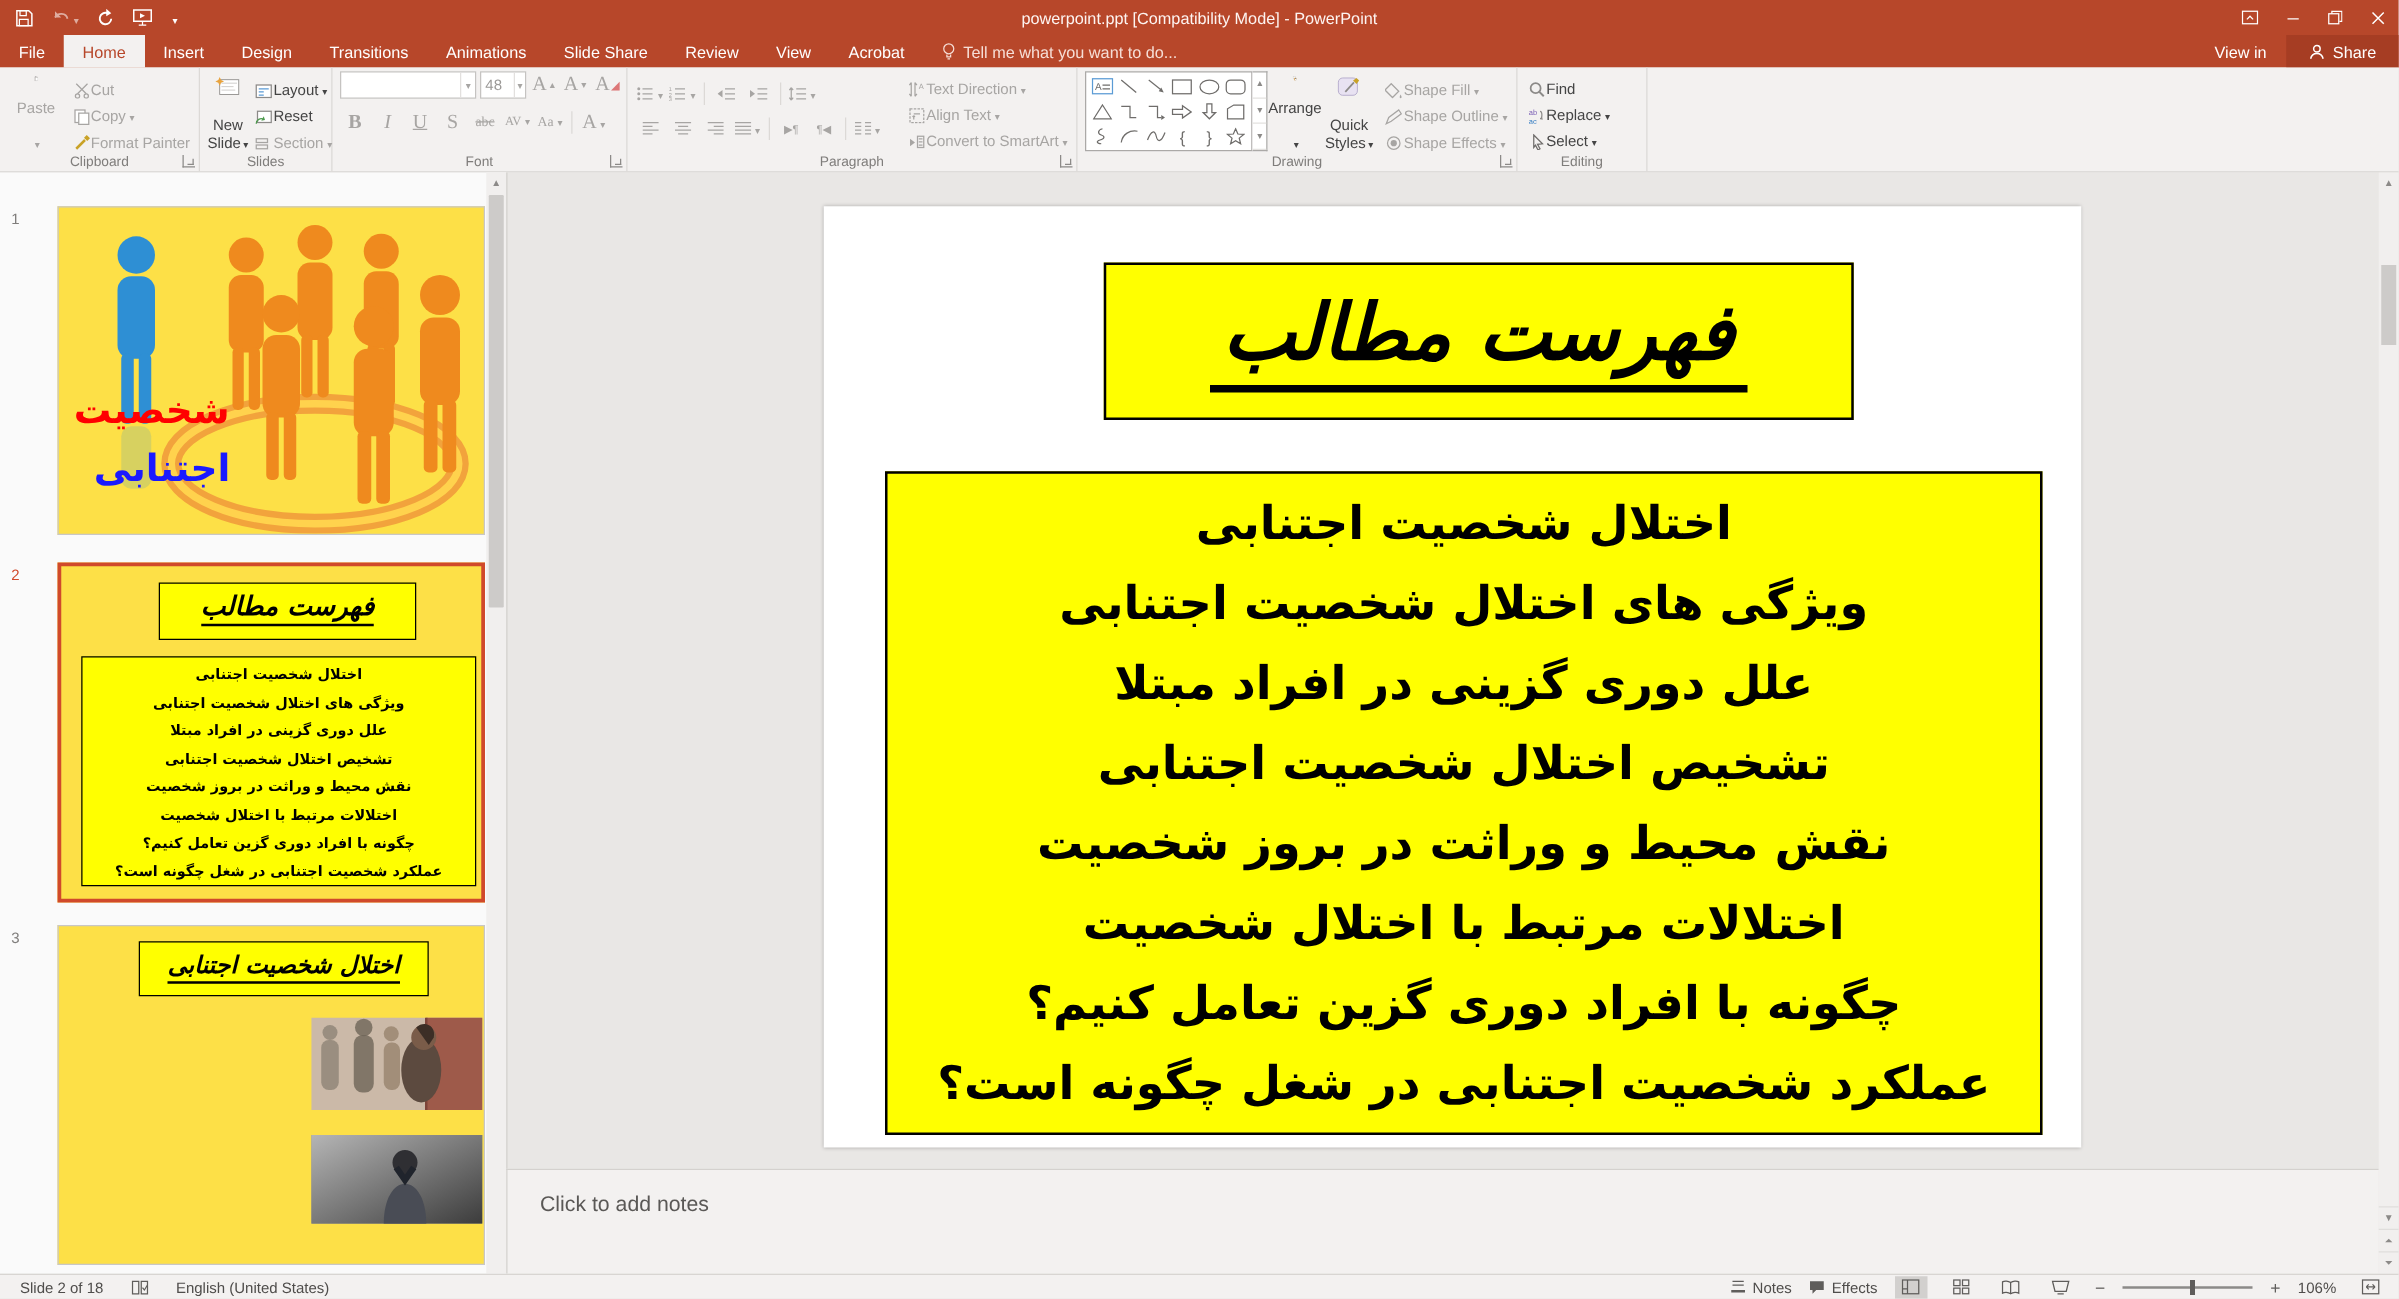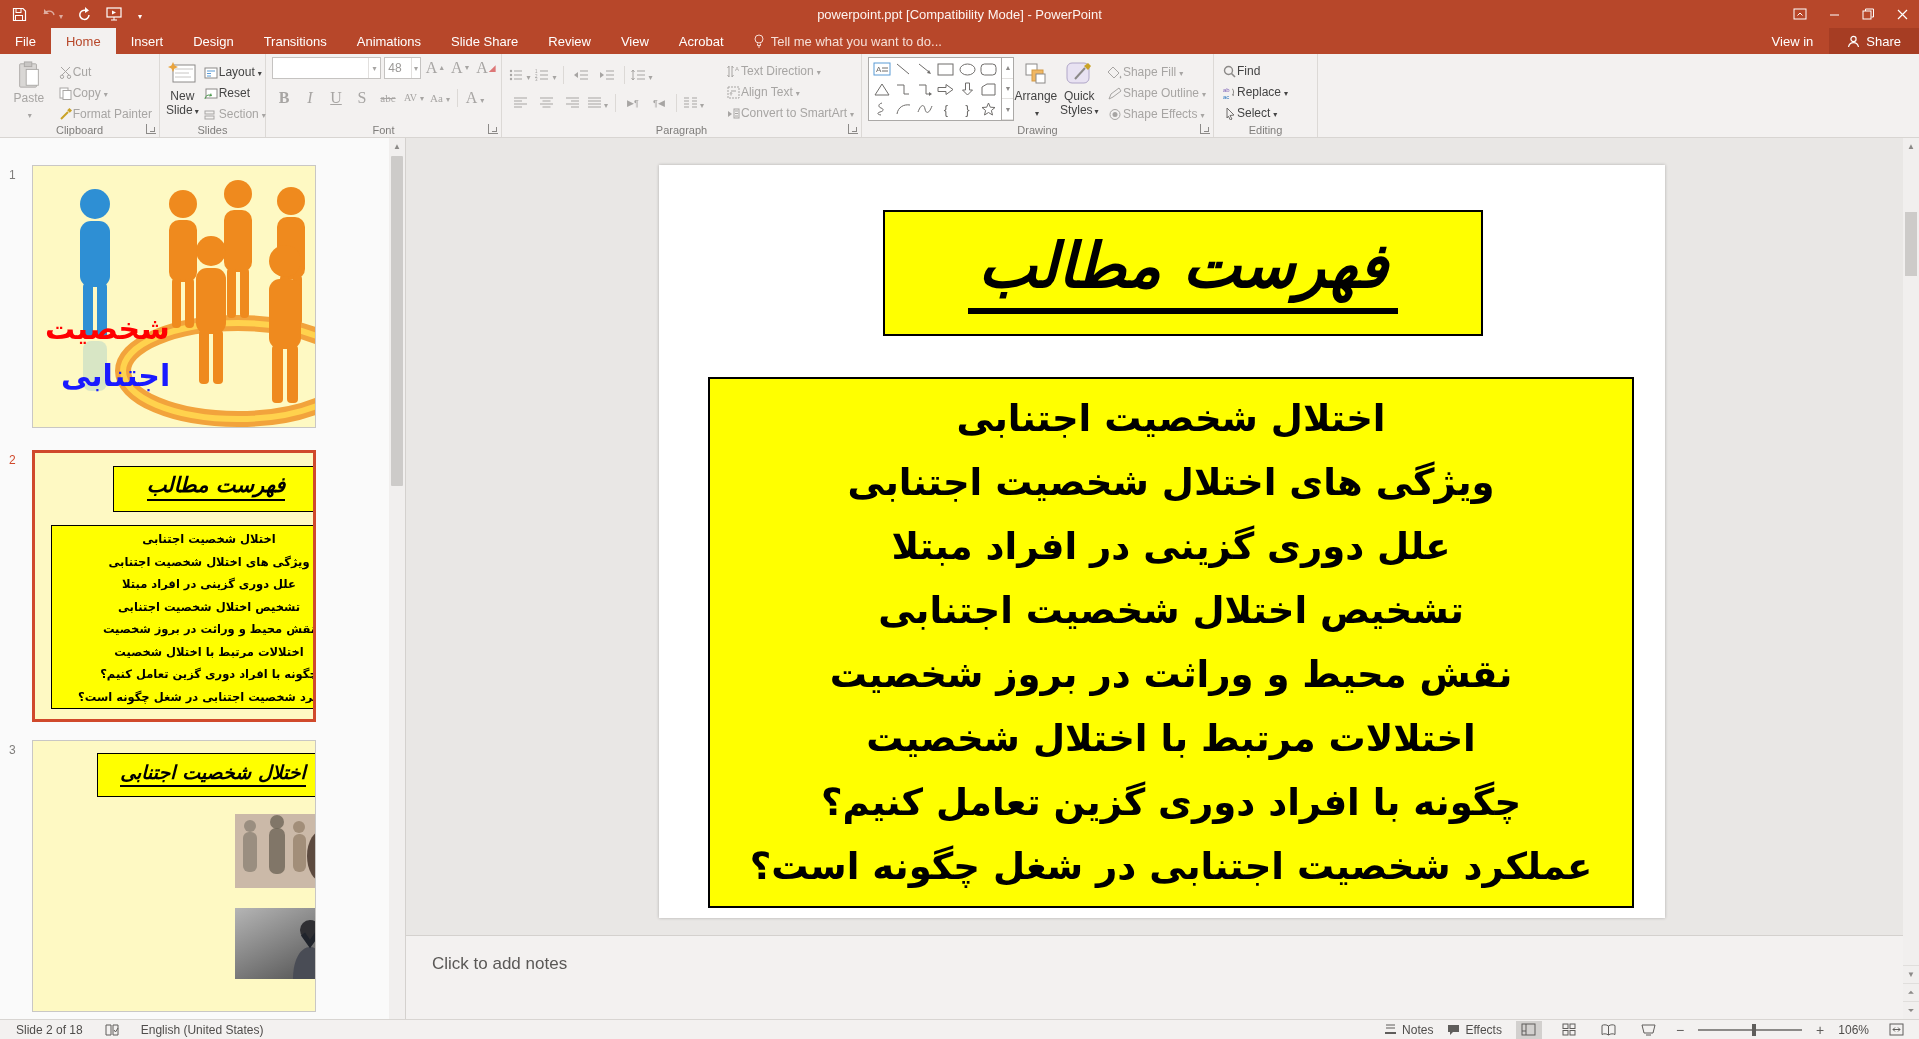--- a/index.html
+++ b/index.html
@@ -33,21 +33,21 @@
             background:#f3f1f0; border-bottom:1px solid #d8d5d2; display:flex; color:#444; }
   .rgroup { position:relative; height:100%; border-right:1px solid #dcd9d6;
             padding:3px 4px 16px 6px; flex:0 0 auto; }
   .rlabel { position:absolute; left:0; right:0; bottom:1px; text-align:center;
             font-size:11px; color:#7f7d7b; }
   .launcher { position:absolute; right:3px; bottom:3px; width:10px; height:10px;
               border-left:1px solid #8c8a88; border-bottom:1px solid #8c8a88; transform:rotate(0deg); }
   .launcher:after { content:""; position:absolute; right:1px; bottom:1px; width:4px; height:4px;
                     border-right:1px solid #8c8a88; border-bottom:1px solid #8c8a88; }
   .bigbtn { display:flex; flex-direction:column; align-items:center; justify-content:flex-start;
-            gap:2px; width:52px; height:64px; font-size:12px; text-align:center; padding-top:4px; }
+            gap:14px; width:52px; height:64px; font-size:12px; text-align:center; padding-top:4px; }
   .smallbtn { display:flex; align-items:flex-end; gap:1px; height:21px; font-size:12px;
               padding:0 3px; white-space:nowrap; }
   .disabled { color:#a7a5a3 !important; }
   .caret:after { content:"▾"; font-size:8px; color:inherit; margin-left:2px; }
   .grp-col { display:flex; flex-direction:column; justify-content:flex-start; }
   .grp-row { display:flex; align-items:center; }
   .combo { background:#fff; border:1px solid #c5c3c1; height:22px; display:flex; align-items:center; }
   .combo input { border:0; outline:0; width:100%; height:100%; font-size:12px; padding:0 3px;
                  color:#9b9997; background:transparent; font-family:"Liberation Sans",sans-serif; }
   .combo .cbtn { width:14px; height:100%; display:flex; align-items:center; justify-content:center;
@@ -94,21 +94,21 @@
   .vscroll { position:absolute; left:1903px; top:138px; width:16px; height:881px; background:#f1efee; }
   .vscroll .arrow { height:16px; display:flex; align-items:center; justify-content:center;
                     font-size:8px; color:#8c8a88; }
   .vscroll .thumbbar { position:absolute; left:2px; right:2px; top:74px; height:64px; background:#cdcbc9; }
   .slidenav { position:absolute; left:0; bottom:0; width:16px; }
   .slidenav div { height:18px; display:flex; align-items:center; justify-content:center;
                   font-size:8px; color:#8c8a88; border-top:1px solid #e0dedc; }
 
   
   .thumbnum { position:absolute; left:9px; font-size:12px; color:#7f7d7b; }
-  .thumbframe { position:absolute; left:32px; width:284px; background:#fef9c3;
+  .thumbframe { position:absolute; left:46px; width:342px; background:#fde047;
                 border:1px solid #c9c7c5; overflow:hidden; }
   .thumbframe.selected { border:3px solid #d0492b; }
   .mini-ybox { position:absolute; background:#ffff00; border:1px solid #000; }
   .mini-title { direction:rtl; font-family:"DejaVu Sans", sans-serif; font-weight:bold;
                 font-style:italic; color:#000; text-align:center; }
   .mini-title span { border-bottom:2px solid #000; padding-bottom:2px; }
   .mini-line { direction:rtl; text-align:center; font-family:"DejaVu Sans", sans-serif;
                font-weight:bold; font-size:11.5px; line-height:22.5px; color:#000; }
   .greenbox { position:absolute; background:#2f9e6b; border:1px solid #000; }
   .greenbox p { direction:rtl; text-align:center; font-family:"DejaVu Sans", sans-serif;

